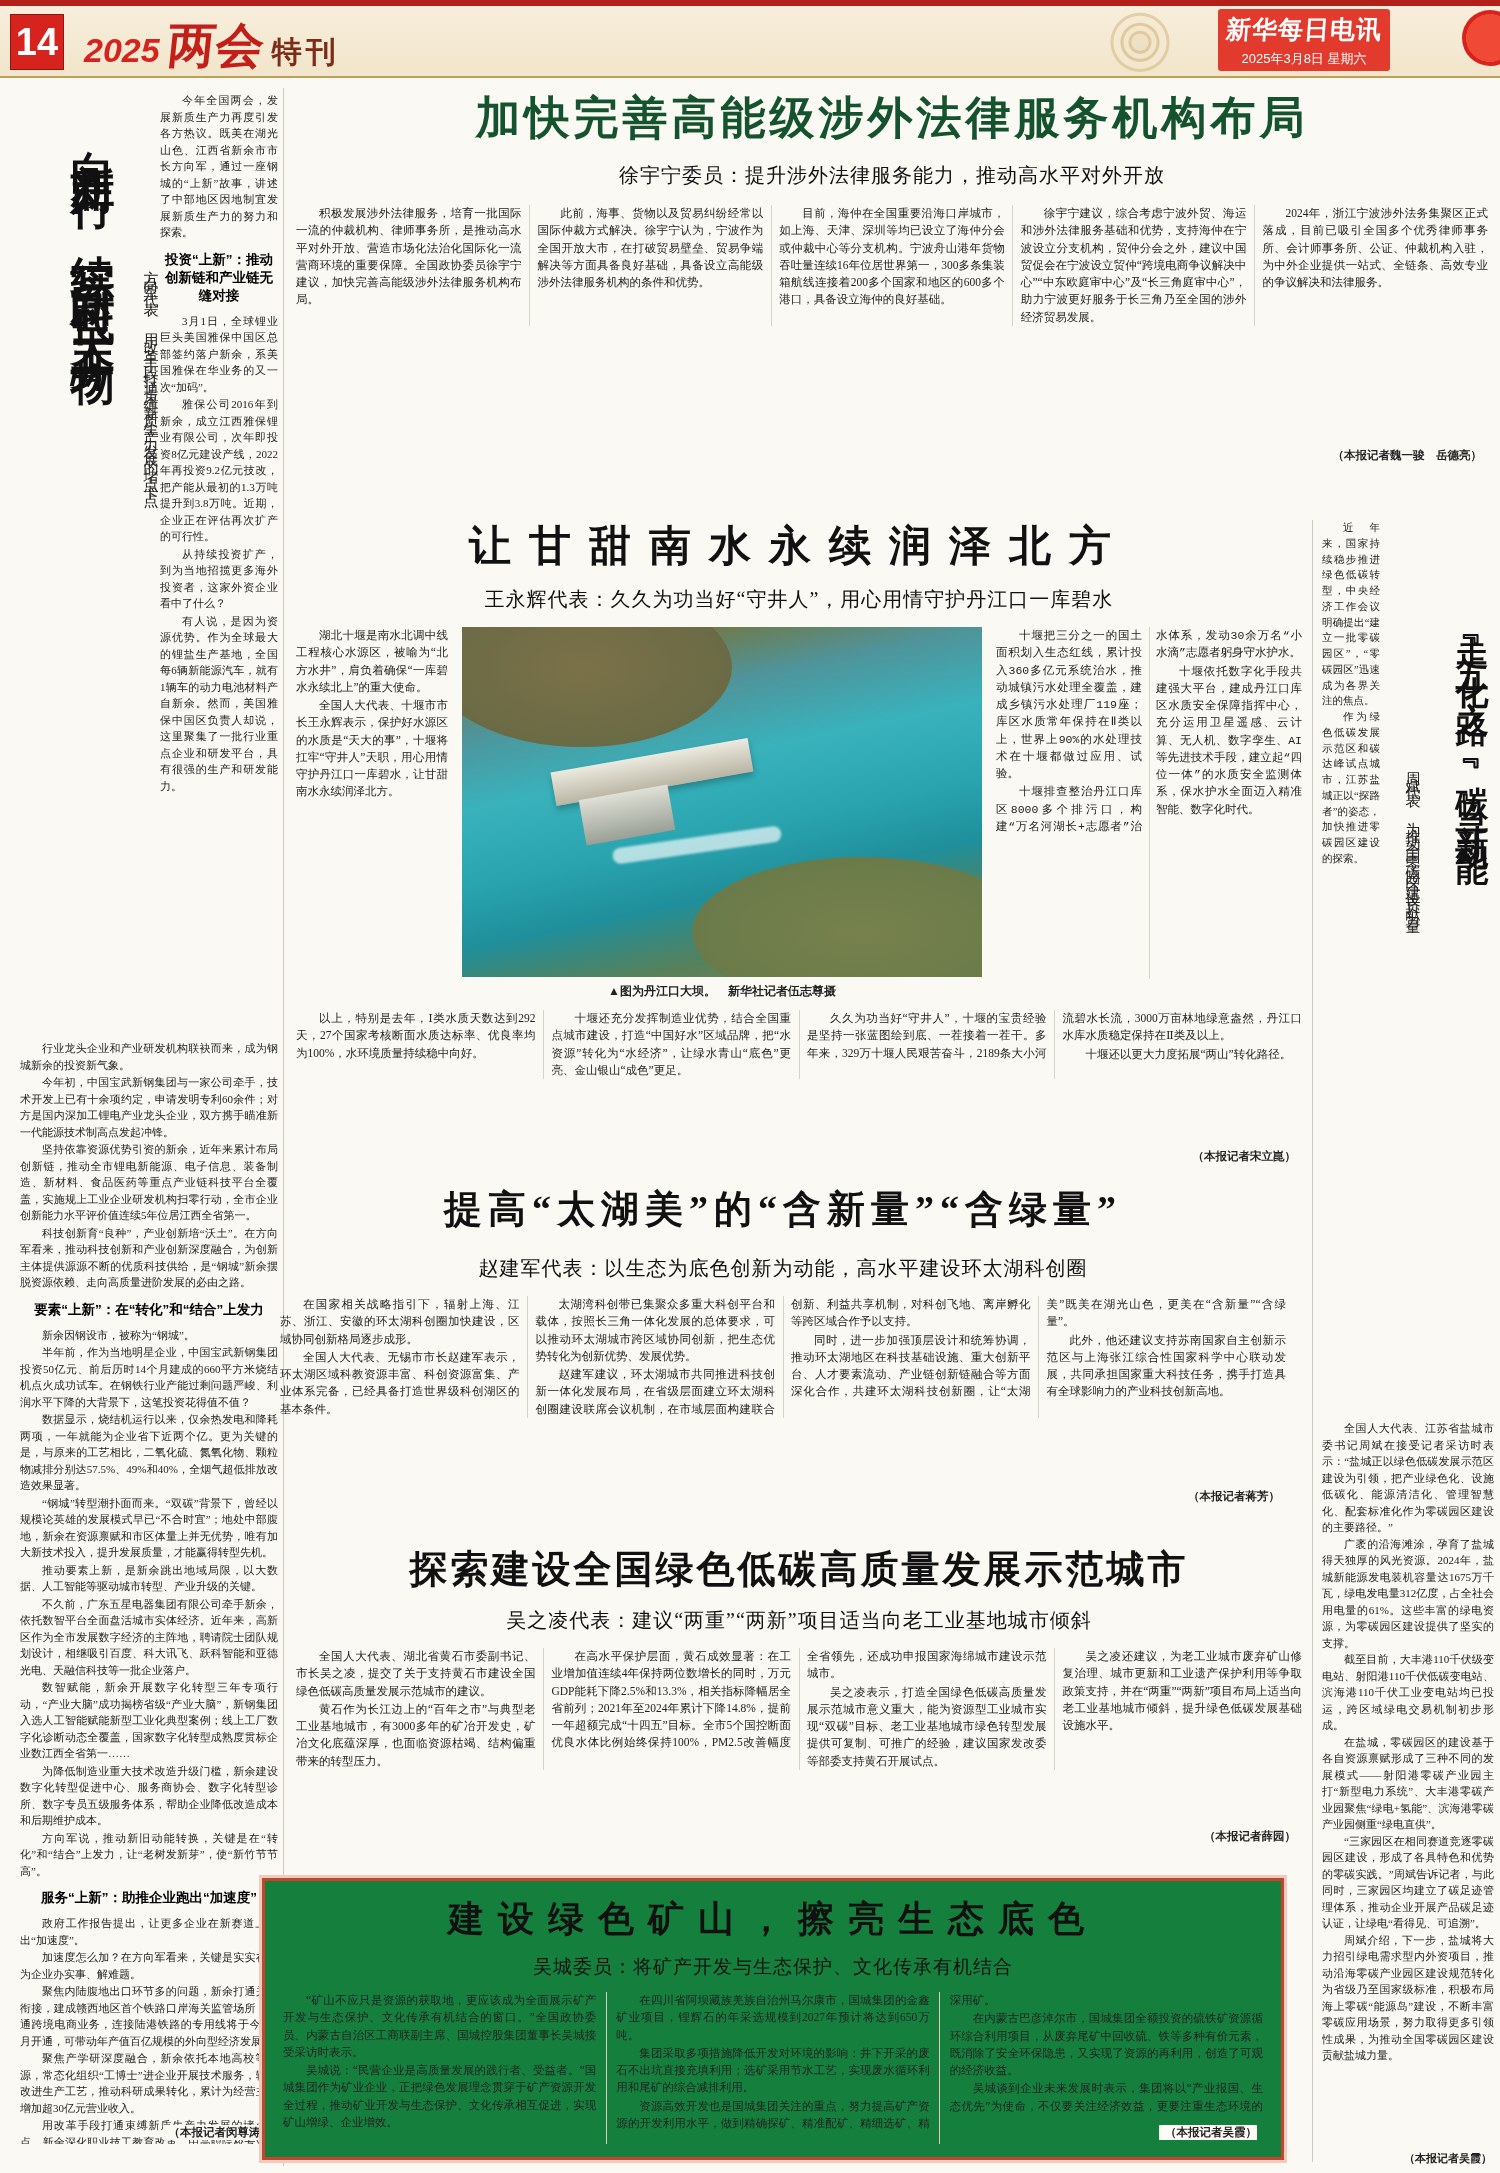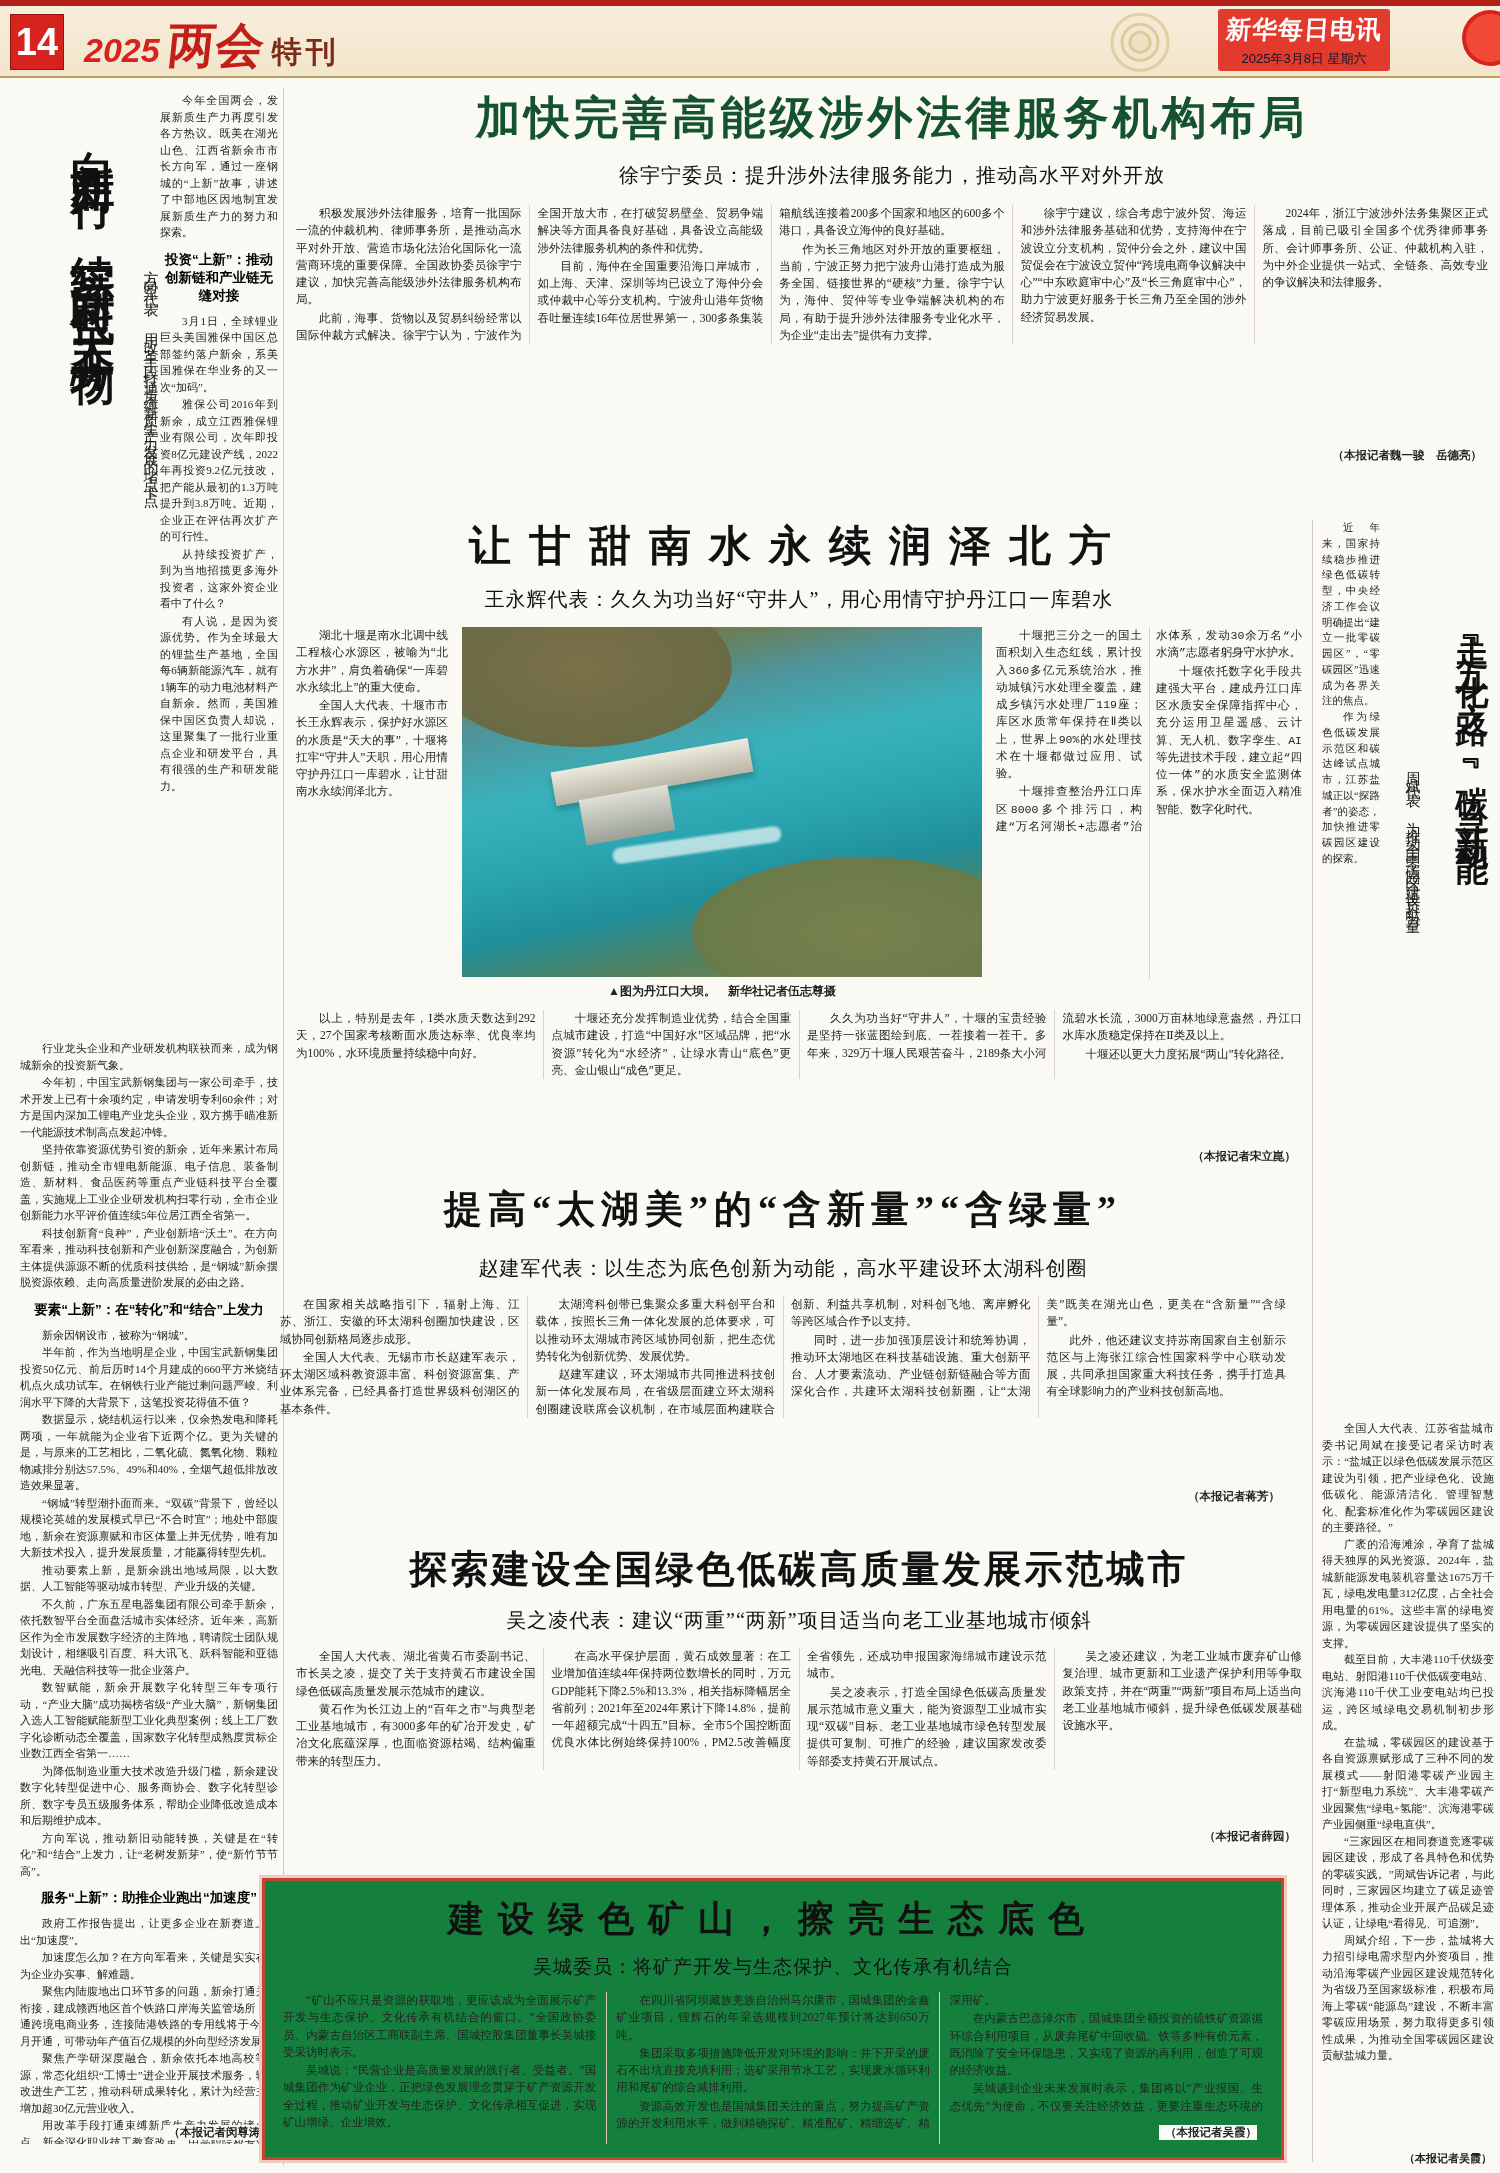--- a/index.html
+++ b/index.html
@@ -17,21 +17,21 @@
   .banner { position:absolute; left:84px; top:14px; height:56px; display:flex; align-items:baseline; gap:8px; }
   .banner .yr { color:#d6231d; font-size:34px; font-weight:bold; font-style:italic; font-family:"Liberation Sans",sans-serif; }
   .banner .brand { color:#c21f18; font-size:48px; font-weight:900; transform:skewX(-6deg); font-family:"Liberation Serif",serif; }
   .banner .suffix { color:#7e2b17; font-size:30px; font-weight:900; letter-spacing:4px; }
   .emblem { position:absolute; left:1035px; top:6px; width:210px; height:66px; opacity:.55;
             background:radial-gradient(circle at 50% 55%, #e9d9b8 0 8px, #cfae72 9px 11px, #f0e3c6 12px 16px,
                         #cfae72 17px 19px, #f3e8cf 20px 26px, #d4b67e 27px 29px, rgba(243,232,207,0) 30px); }
   .masthead { position:absolute; left:1218px; top:9px; width:172px; height:62px; background:#e23b2e;
               border-radius:3px; display:flex; flex-direction:column; align-items:center; justify-content:center; gap:4px; }
   .masthead .logo { color:#fff; font-size:25px; font-weight:900; transform:skewX(-4deg); letter-spacing:1px; }
-  .masthead .mdate { color:#0f172a; font-size:13px; font-family:"Liberation Sans",sans-serif; }
+  .masthead .mdate { color:#ffffff; font-size:13px; font-family:"Liberation Sans",sans-serif; }
   .seal { position:absolute; left:1462px; top:10px; width:56px; height:56px; border-radius:50%;
           background:radial-gradient(circle,#f04a37 0 60%,#d6231d 61% 100%); }
 
   
   .bodytext p { font-size:11.5px; line-height:1.5; text-align:justify; text-indent:2em; margin-bottom:1px; }
   .reporter { position:absolute; right:6px; bottom:4px; font-size:11.5px; font-weight:bold; background:#fbf9f3; padding-left:6px; }
   .subhead-line { text-align:center; font-size:20px; color:#111; letter-spacing:1px; }
   .vrule { position:absolute; width:1px; background:#cfc9bc; }
 
   
@@ -192,21 +192,20 @@
   <div class="vrule" style="left:283px;top:88px;height:2078px;"></div>
 
   <section class="art1 bodytext">
     <h1>加快完善高能级涉外法律服务机构布局</h1>
     <div class="sub subhead-line">徐宇宁委员：提升涉外法律服务能力，推动高水平对外开放</div>
     <div class="cols">
       <div>
           <p>积极发展涉外法律服务，培育一批国际一流的仲裁机构、律师事务所，是推动高水平对外开放、营造市场化法治化国际化一流营商环境的重要保障。全国政协委员徐宇宁建议，加快完善高能级涉外法律服务机构布局。</p>
           <p>此前，海事、货物以及贸易纠纷经常以国际仲裁方式解决。徐宇宁认为，宁波作为全国开放大市，在打破贸易壁垒、贸易争端解决等方面具备良好基础，具备设立高能级涉外法律服务机构的条件和优势。</p>
           <p>目前，海仲在全国重要沿海口岸城市，如上海、天津、深圳等均已设立了海仲分会或仲裁中心等分支机构。宁波舟山港年货物吞吐量连续16年位居世界第一，300多条集装箱航线连接着200多个国家和地区的600多个港口，具备设立海仲的良好基础。</p>
-          <p>作为长三角地区对外开放的重要枢纽，当前，宁波正努力把宁波舟山港打造成为服务全国、链接世界的“硬核”力量。徐宇宁认为，海仲、贸仲等专业争端解决机构的布局，有助于提升涉外法律服务专业化水平，为企业“走出去”提供有力支撑。</p>
           <p>徐宇宁建议，综合考虑宁波外贸、海运和涉外法律服务基础和优势，支持海仲在宁波设立分支机构，贸仲分会之外，建议中国贸促会在宁波设立贸仲“跨境电商争议解决中心”“中东欧庭审中心”及“长三角庭审中心”，助力宁波更好服务于长三角乃至全国的涉外经济贸易发展。</p>
           <p>2024年，浙江宁波涉外法务集聚区正式落成，目前已吸引全国多个优秀律师事务所、会计师事务所、公证、仲裁机构入驻，为中外企业提供一站式、全链条、高效专业的争议解决和法律服务。</p>
         </div>
       <div class="reporter">（本报记者魏一骏　岳德亮）</div>
     </div>
   </section>
 
   <section class="art2 bodytext">
     <h2>让甘甜南水永续润泽北方</h2>
     <div class="sub subhead-line">王永辉代表：久久为功当好“守井人”，用心用情守护丹江口一库碧水</div>

